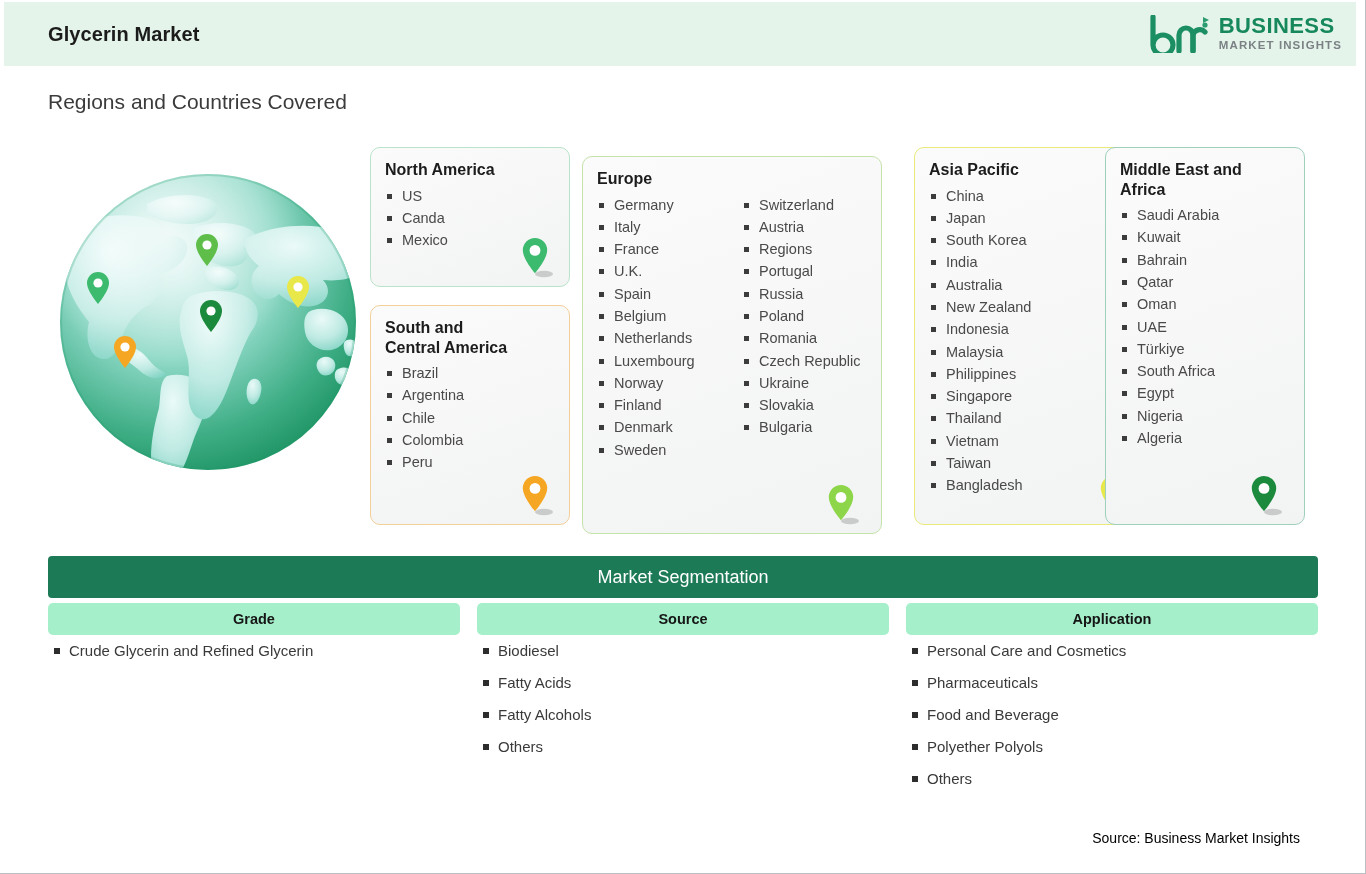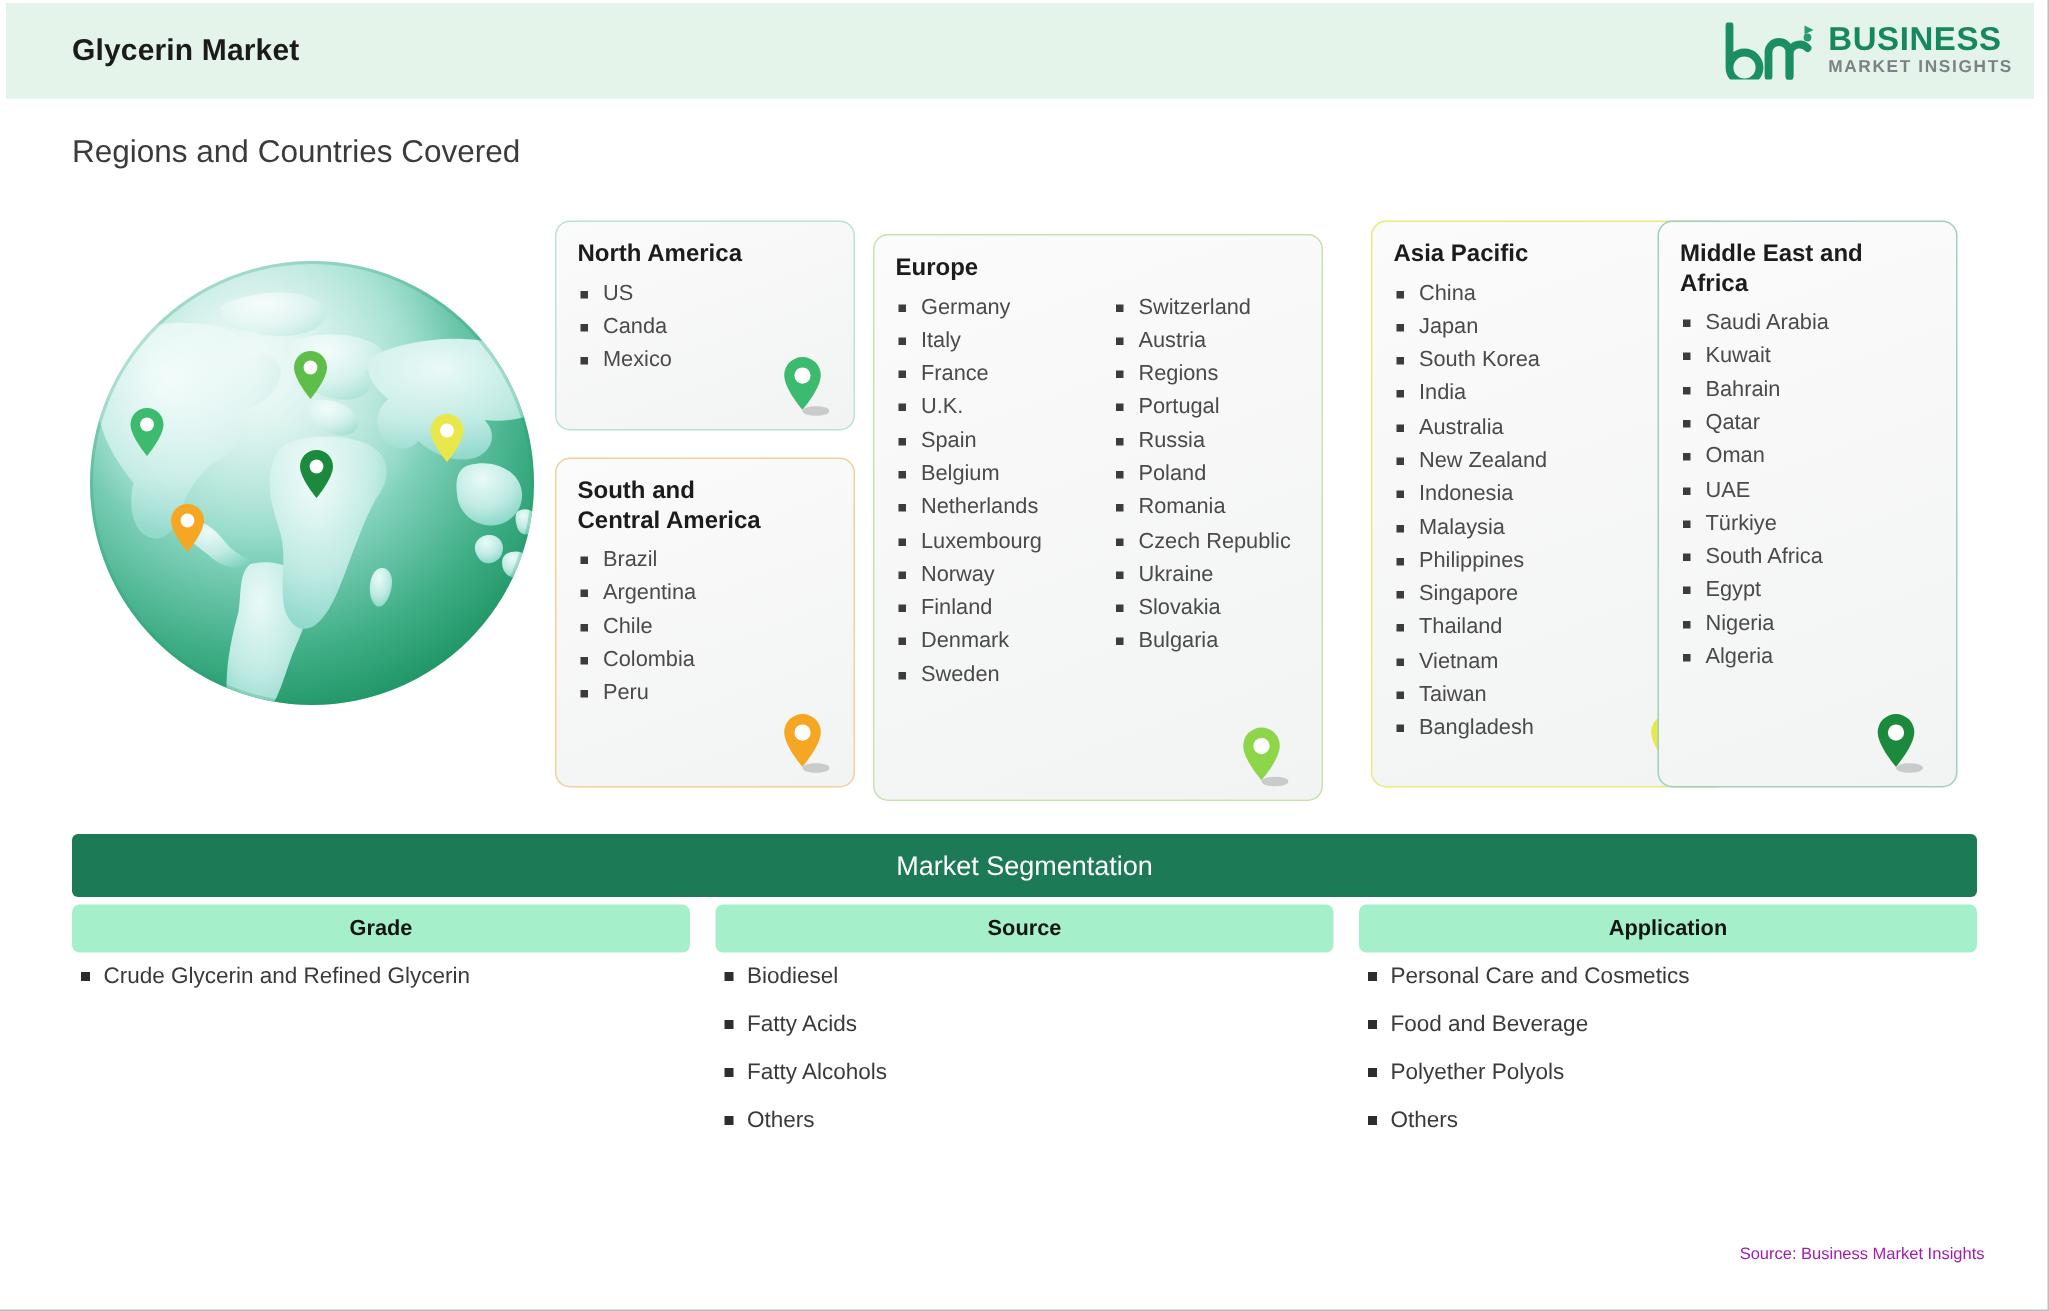--- a/index.html
+++ b/index.html
@@ -118,22 +118,22 @@
   ul.seg-list li {
     font-size: 15px; color: #3a3a3a; line-height: 32px;
     position: relative; padding-left: 17px;
   }
   ul.seg-list li::before {
     content: ""; position: absolute; left: 2px; top: 13px;
     width: 6px; height: 6px; background: #2d2d2d;
   }
 
   .source-note {
-    position: absolute; right: 42px; top: 830px;
-    font-size: 11px; color: #a21caf;
+    position: absolute; right: 65px; top: 830px;
+    font-size: 14px; color: #000000;
   }
 </style>
 </head>
 <body>
 
 <div class="page">
 
   <div class="header">
     <div class="header-title">Glycerin Market</div>
 
@@ -383,20 +383,21 @@
         <li>Fatty Acids</li>
         <li>Fatty Alcohols</li>
         <li>Others</li>
       </ul>
     </div>
 
     <div class="seg-col">
       <div class="seg-col-head">Application</div>
       <ul class="seg-list">
         <li>Personal Care and Cosmetics</li>
+        <li>Pharmaceuticals</li>
         <li>Food and Beverage</li>
         <li>Polyether Polyols</li>
         <li>Others</li>
       </ul>
     </div>
 
   </div>
 
   <div class="source-note">Source: Business Market Insights</div>
 

